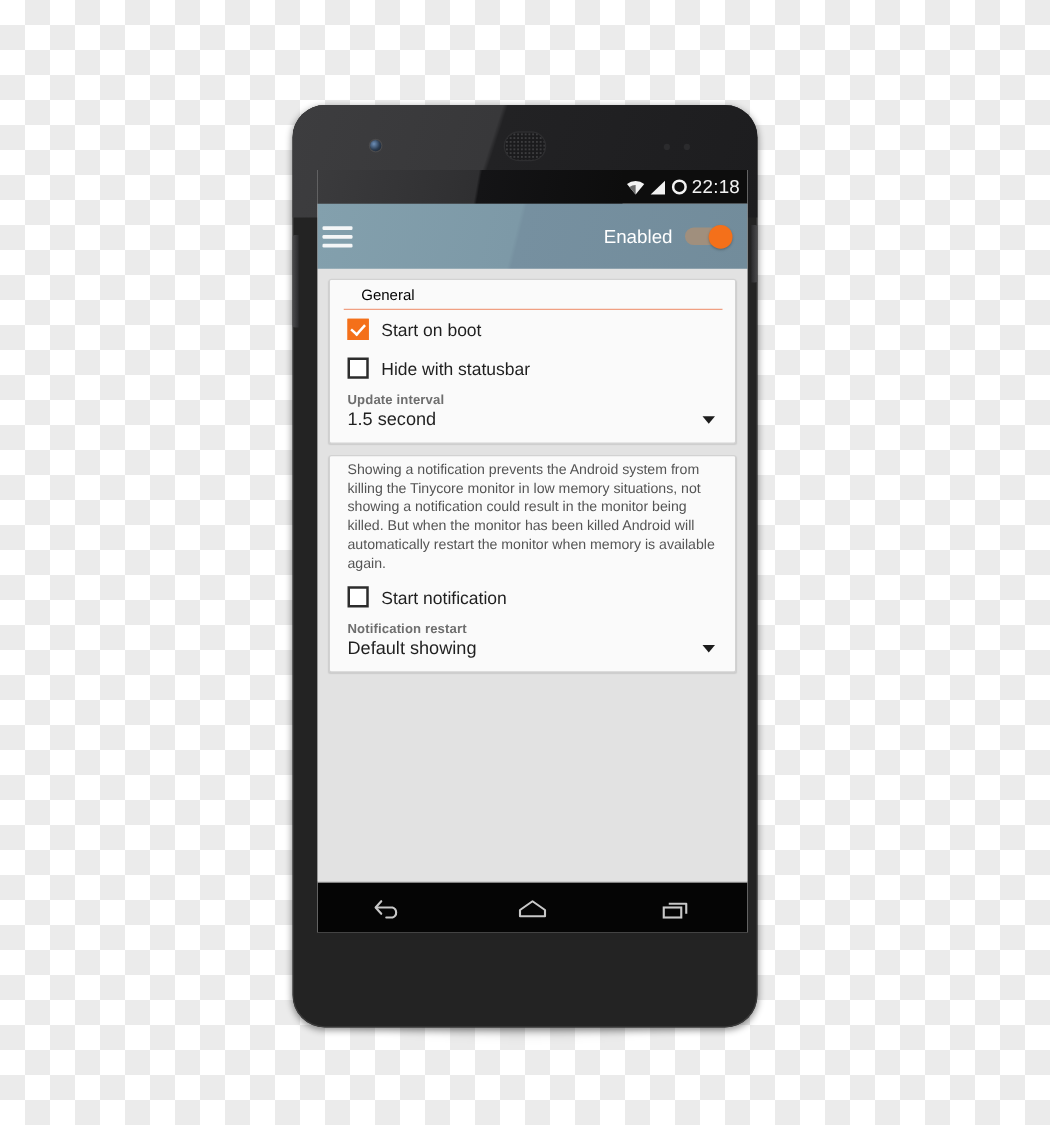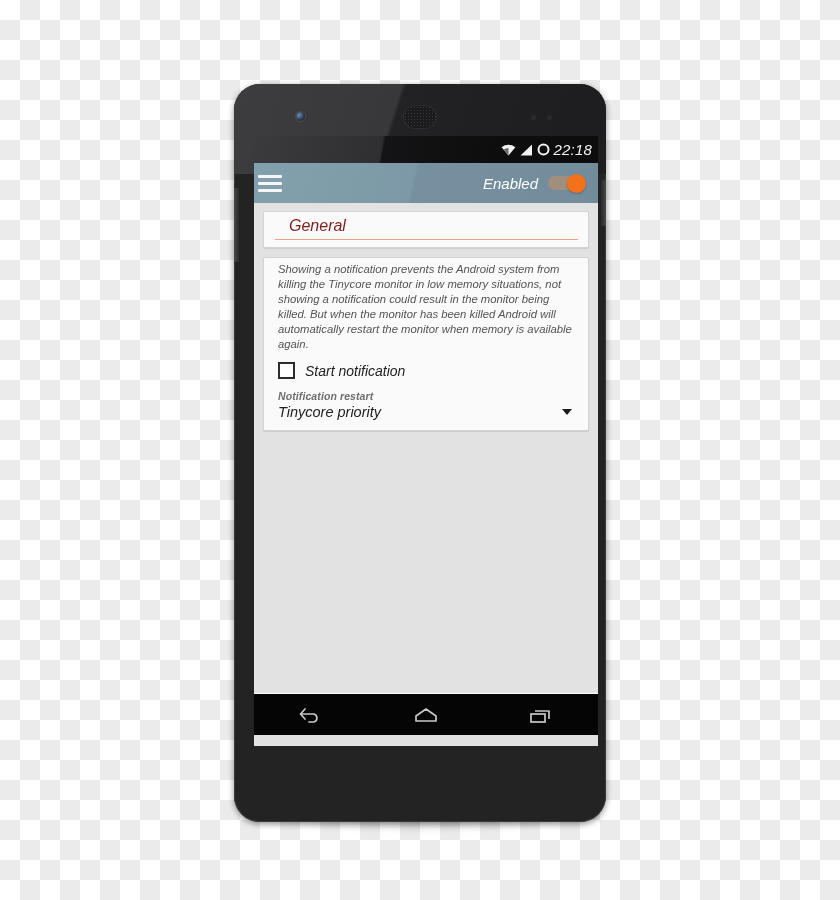--- a/index.html
+++ b/index.html
@@ -99,21 +99,20 @@
 
   
   .screen {
     position: absolute;
     left: 20px;
     top: 52px;
     width: 344px;
     height: 610px;
     background: #e2e2e2;
     overflow: hidden;
-    font-style: italic;
   }
 
   
   .statusbar {
     height: 27px;
     background: #0d0d0d;
     display: flex;
     align-items: center;
     justify-content: flex-end;
     padding-right: 6px;
@@ -140,21 +139,21 @@
     font-size: 15px;
     letter-spacing: 0.2px;
     font-family: "Liberation Sans", sans-serif;
     margin-left: 3px;
     position: relative;
     z-index: 2;
   }
 
   
   .actionbar {
-    height: 40px;
+    height: 52px;
     background: linear-gradient(104deg, #83a0ad 0%, #7d99a7 46%, #7690a0 47%, #728c9b 100%);
     display: flex;
     align-items: center;
     padding: 0 12px 0 4px;
     box-sizing: border-box;
     position: relative;
   }
   .hamburger {
     width: 24px; height: 17px;
     display: flex; flex-direction: column; justify-content: space-between;
@@ -201,22 +200,22 @@
   }
   .card {
     background: #fafafa;
     border: 1px solid #d2d2d2;
     border-radius: 2px;
     box-shadow: 0 1px 1px rgba(0,0,0,0.10);
     margin-bottom: 9px;
     padding: 0 0 7px 0;
   }
   .card-title {
-    font-size: 16px;
-    color: #7f1d1d;
+    font-size: 12px;
+    color: #000000;
     padding: 5px 0 4px 14px;
     margin: 0 10px 0 11px;
     border-bottom: 1px solid #f0a083;
   }
   .card-body { padding: 0 12px; }
 
   .check-row {
     display: flex;
     align-items: center;
     padding: 7px 0 7px 2px;
@@ -350,35 +349,53 @@
         <div class="switch">
           <div class="switch-track"></div>
           <div class="switch-thumb"></div>
         </div>
       </div>
 
       <div class="content">
 
         <div class="card">
           <div class="card-title">General</div>
+          <div class="card-body">
+
+            <div class="check-row">
+              <span class="cb on"></span>
+              <span class="check-label">Start on boot</span>
+            </div>
+
+            <div class="check-row">
+              <span class="cb off"></span>
+              <span class="check-label">Hide with statusbar</span>
+            </div>
+
+            <div class="field-label">Update interval</div>
+            <div class="spinner">
+              <span class="spinner-value">1.5 second</span>
+              <span class="caret"></span>
+            </div>
+          </div>
         </div>
 
         <div class="card">
           <div class="card-body">
 
             <div class="desc">Showing a notification prevents the Android system from killing the Tinycore monitor in low memory situations, not showing a notification could result in the monitor being killed. But when the monitor has been killed Android will automatically restart the monitor when memory is available again.</div>
 
             <div class="check-row">
               <span class="cb off"></span>
               <span class="check-label">Start notification</span>
             </div>
 
             <div class="field-label">Notification restart</div>
             <div class="spinner">
-              <span class="spinner-value">Tinycore priority</span>
+              <span class="spinner-value">Default showing</span>
               <span class="caret"></span>
             </div>
           </div>
         </div>
 
       </div>
 
       <div class="navbar">
         <div class="nav-btn">
           <svg width="26" height="20" viewBox="0 0 26 20">

